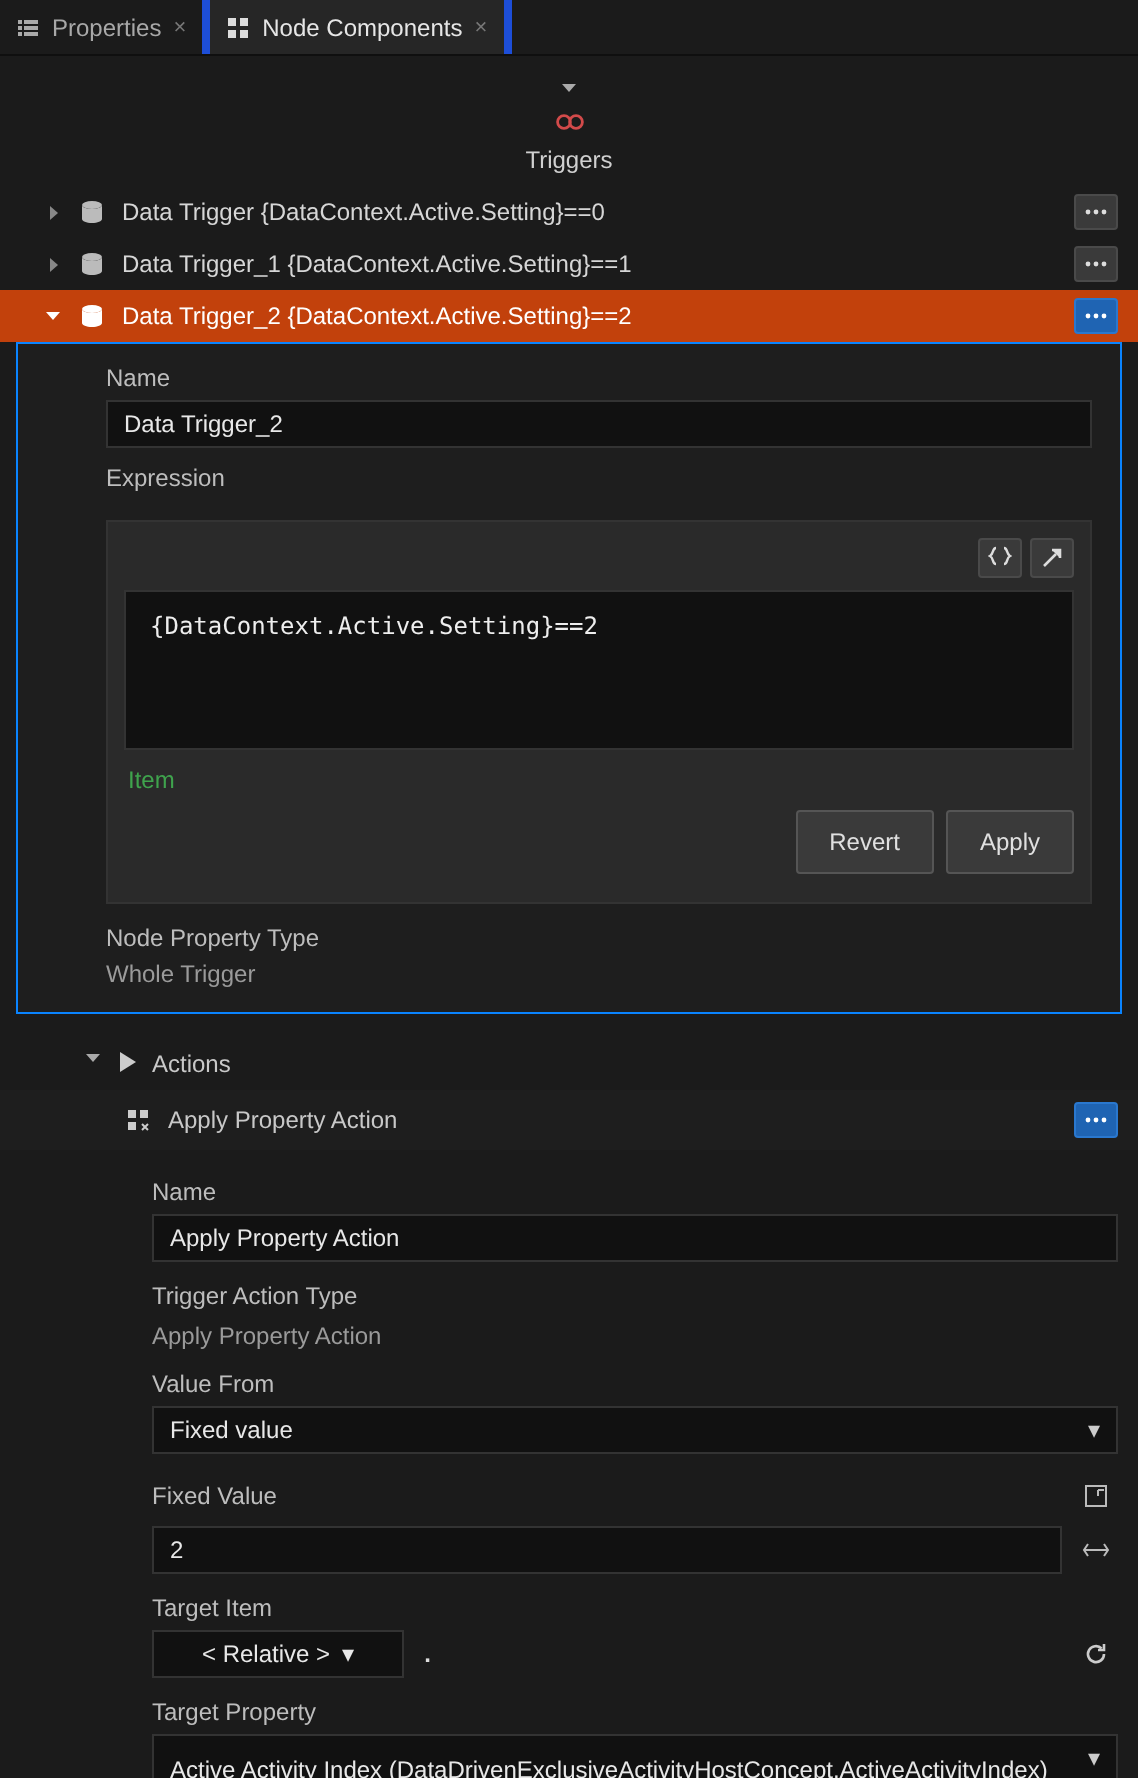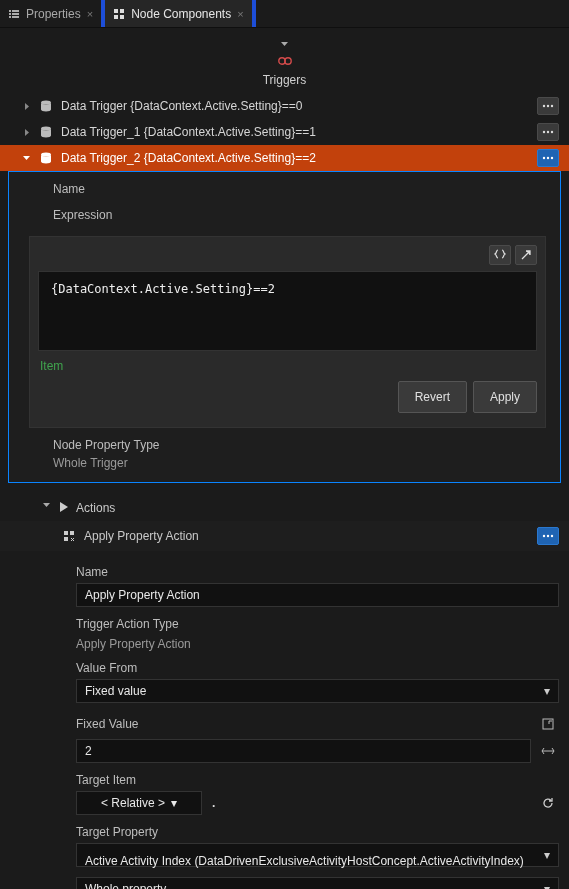--- a/index.html
+++ b/index.html
@@ -103,21 +103,21 @@
     width: 100%;
     background: #111;
     border: 1px solid #333;
     color: #e8e8e8;
     padding: 4px 8px;
     height: 24px;
     font-family: inherit;
     font-size: 12px;
   }
   .expr-box {
-    margin: 6px 14px 0 20px;
+    margin: 6px 14px 0 44px;
     background: #2a2a2a;
     border: 1px solid #333;
     padding: 8px;
   }
   .expr-tools {
     display: flex;
     justify-content: flex-end;
     gap: 4px;
     margin-bottom: 6px;
   }
@@ -345,20 +345,21 @@
           <circle cx="2" cy="2" r="1.2" fill="#fff"></circle>
           <circle cx="6" cy="2" r="1.2" fill="#fff"></circle>
           <circle cx="10" cy="2" r="1.2" fill="#fff"></circle>
         </svg>
     </div>
   </div>
 
   <div class="expanded-box">
     <div class="field-block">
       <div class="field-label">Name</div>
+      <input class="text-input" value="Data Trigger_2" style="">
     </div>
     <div class="field-block" style="padding-top:4px;">
       <div class="field-label">Expression</div>
     </div>
     <div class="expr-box">
       <div class="expr-tools">
         <div class="tool-btn">
           <svg width="12" height="12" viewBox="0 0 12 12">
               <path fill="none" stroke="#ddd" stroke-width="1.2" d="M4 1C2 1 3 4 1 5c2 1 1 4 3 4M8 1c2 0 1 3 3 4-2 1-1 4-3 4"></path>
             </svg>

